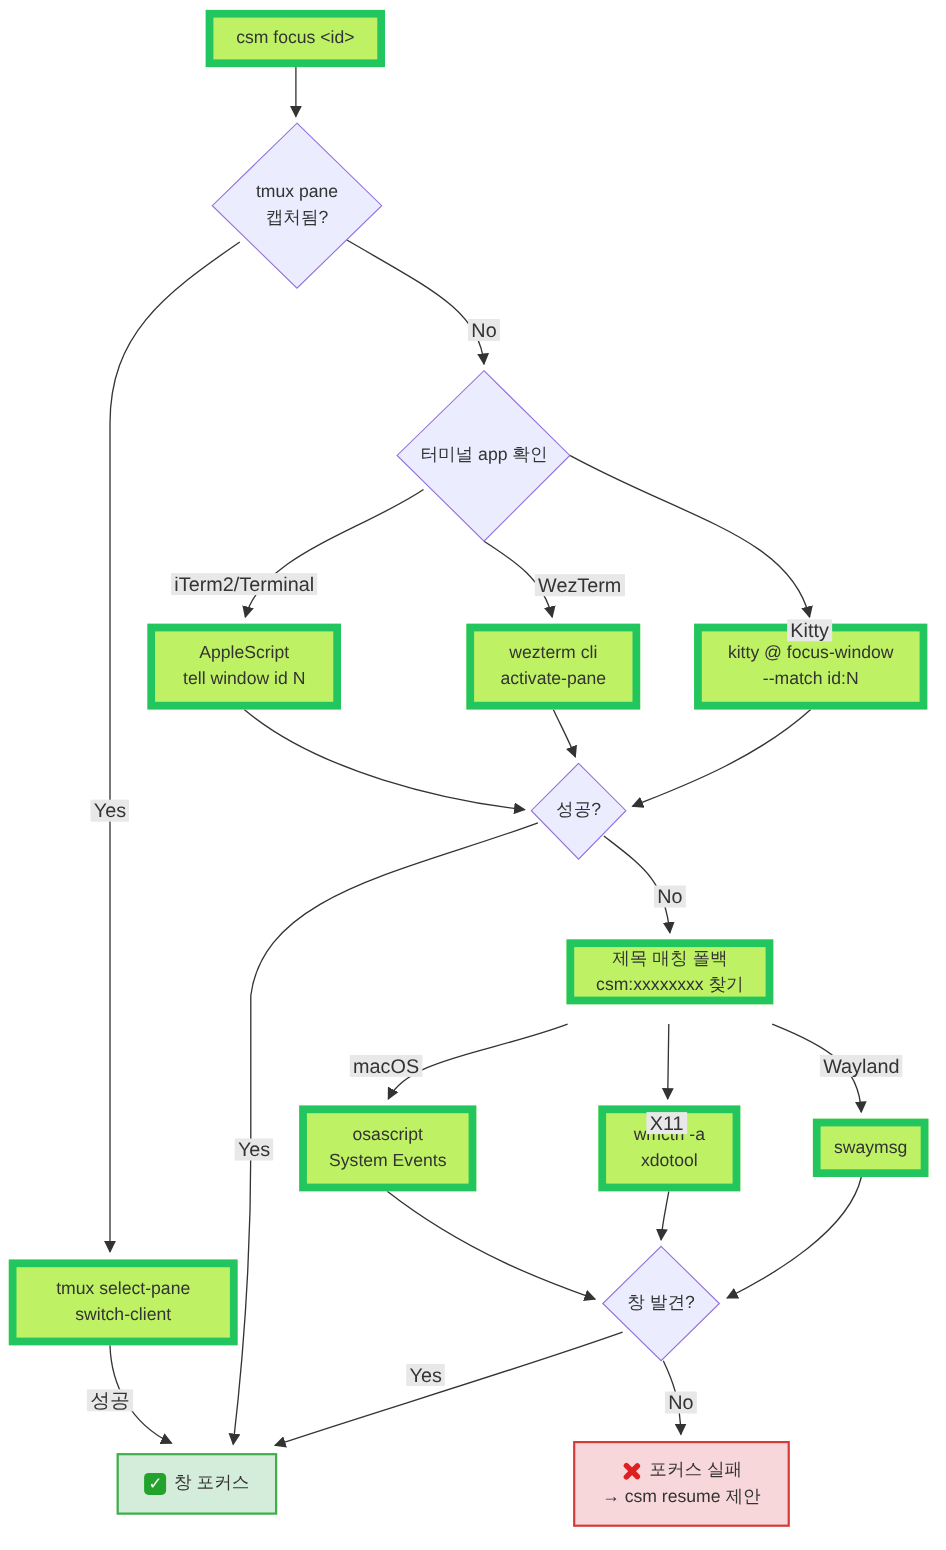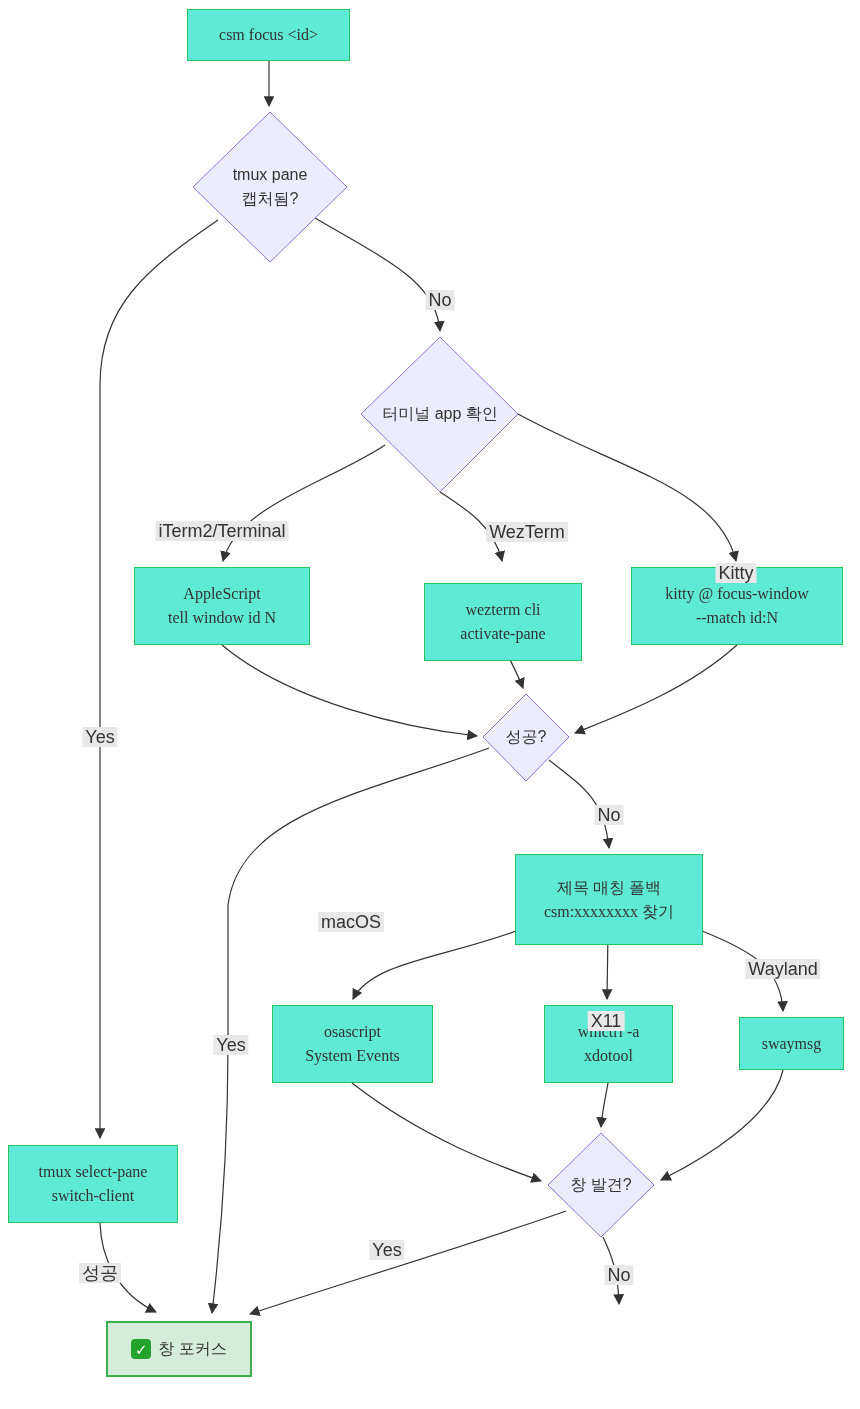--- a/index.html
+++ b/index.html
@@ -7,21 +7,21 @@
     position:relative; width:860px; height:1409px; overflow:hidden;
     font-family:"Liberation Sans","DejaVu Sans",sans-serif;
     color:#333333; background:#ffffff;
   }
   svg.layer { position:absolute; left:0; top:0; }
   .node {
     position:absolute; display:flex; flex-direction:column;
     align-items:center; justify-content:center; text-align:center;
     font-size:16px; line-height:24px; box-sizing:border-box;
   }
-  .box { background:#5eead4; border:1px solid #22c55e;font-family:Liberation Serif, serif; }
+  .box { background:#bef264; border:7px solid #22c55e; }
   .diamond-text { background:transparent; pointer-events:none;text-align:right; }
   .success-box { background:#d4edda; border:2px solid #3fae4c; }
   .fail-box { background:#f8d7da; border:2px solid #d43c3c; }
   .edge-label {
     position:absolute; transform:translate(-50%,-50%);
     background:#e8e8e8; padding:0 3px; font-size:18px;
     white-space:nowrap; line-height:20px;
   }
   .row { display:flex; align-items:center; gap:7px; justify-content:center; }
   .check-icon {
@@ -80,61 +80,68 @@
 
   <div class="node box" style="left:187px;top:9px;width:163px;height:52px;">
     <span>csm focus &lt;id&gt;</span>
   </div>
 
   <div class="node box" style="left:134px;top:567px;width:176px;height:78px;text-align:right;">
     <span>AppleScript</span>
     <span>tell window id N</span>
   </div>
 
-  <div class="node box" style="left:424px;top:567px;width:158px;height:78px;margin-top:16px;">
+  <div class="node box" style="left:424px;top:567px;width:158px;height:78px;">
     <span>wezterm cli</span>
     <span>activate-pane</span>
   </div>
 
   <div class="node box" style="left:631px;top:567px;width:212px;height:78px;">
     <span>kitty @ focus-window</span>
     <span>--match id:N</span>
   </div>
 
-  <div class="node box" style="left:515px;top:854px;width:188px;height:91px;">
+  <div class="node box" style="left:515px;top:854px;width:188px;height:59px;">
     <span>제목 매칭 폴백</span>
     <span>csm:xxxxxxxx 찾기</span>
   </div>
 
   <div class="node box" style="left:272px;top:1005px;width:161px;height:78px;">
     <span>osascript</span>
     <span>System Events</span>
   </div>
 
   <div class="node box" style="left:544px;top:1005px;width:129px;height:78px;">
     <span>wmctrl -a</span>
     <span>xdotool</span>
   </div>
 
   <div class="node box" style="left:739px;top:1017px;width:105px;height:53px;">
     <span>swaymsg</span>
   </div>
 
-  <div class="node box" style="left:8px;top:1145px;width:170px;height:78px;">
+  <div class="node box" style="left:8px;top:1145px;width:208px;height:78px;">
     <span>tmux select-pane</span>
     <span>switch-client</span>
   </div>
 
   <div class="node success-box" style="left:106px;top:1321px;width:146px;height:56px;">
     <div class="row">
       <span class="check-icon">✓</span>
       <span>창 포커스</span>
     </div>
   </div>
 
+  <div class="node fail-box" style="left:521px;top:1310px;width:197px;height:78px;">
+    <div class="row">
+      <span class="cross-icon"></span>
+      <span>포커스 실패</span>
+    </div>
+    <span>→ csm resume 제안</span>
+  </div>
 
   <div class="node diamond-text" style="left:200px;top:151px;width:140px;height:72px;">
     <span>tmux pane</span>
     <span>캡처됨?</span>
   </div>
 
   <div class="node diamond-text" style="left:365px;top:402px;width:150px;height:24px;">
     <span>터미널 app 확인</span>
   </div>
 
@@ -146,20 +153,20 @@
     <span>창 발견?</span>
   </div>
 
   <div class="edge-label" style="left:440px;top:300px;">No</div>
   <div class="edge-label" style="left:100px;top:737px;">Yes</div>
   <div class="edge-label" style="left:222px;top:531px;">iTerm2/Terminal</div>
   <div class="edge-label" style="left:503px;top:532px;margin-left:24px;">WezTerm</div>
   <div class="edge-label" style="left:736px;top:532px;margin-top:41px;">Kitty</div>
   <div class="edge-label" style="left:609px;top:815px;">No</div>
   <div class="edge-label" style="left:231px;top:1045px;">Yes</div>
-  <div class="edge-label" style="left:351px;top:922px;">macOS</div>
+  <div class="edge-label" style="left:351px;top:969px;">macOS</div>
   <div class="edge-label" style="left:606px;top:1021px;">X11</div>
   <div class="edge-label" style="left:783px;top:969px;">Wayland</div>
   <div class="edge-label" style="left:387px;top:1250px;">Yes</div>
   <div class="edge-label" style="left:619px;top:1275px;">No</div>
   <div class="edge-label" style="left:100px;top:1273px;">성공</div>
 
 </div>
 
 </body></html>

